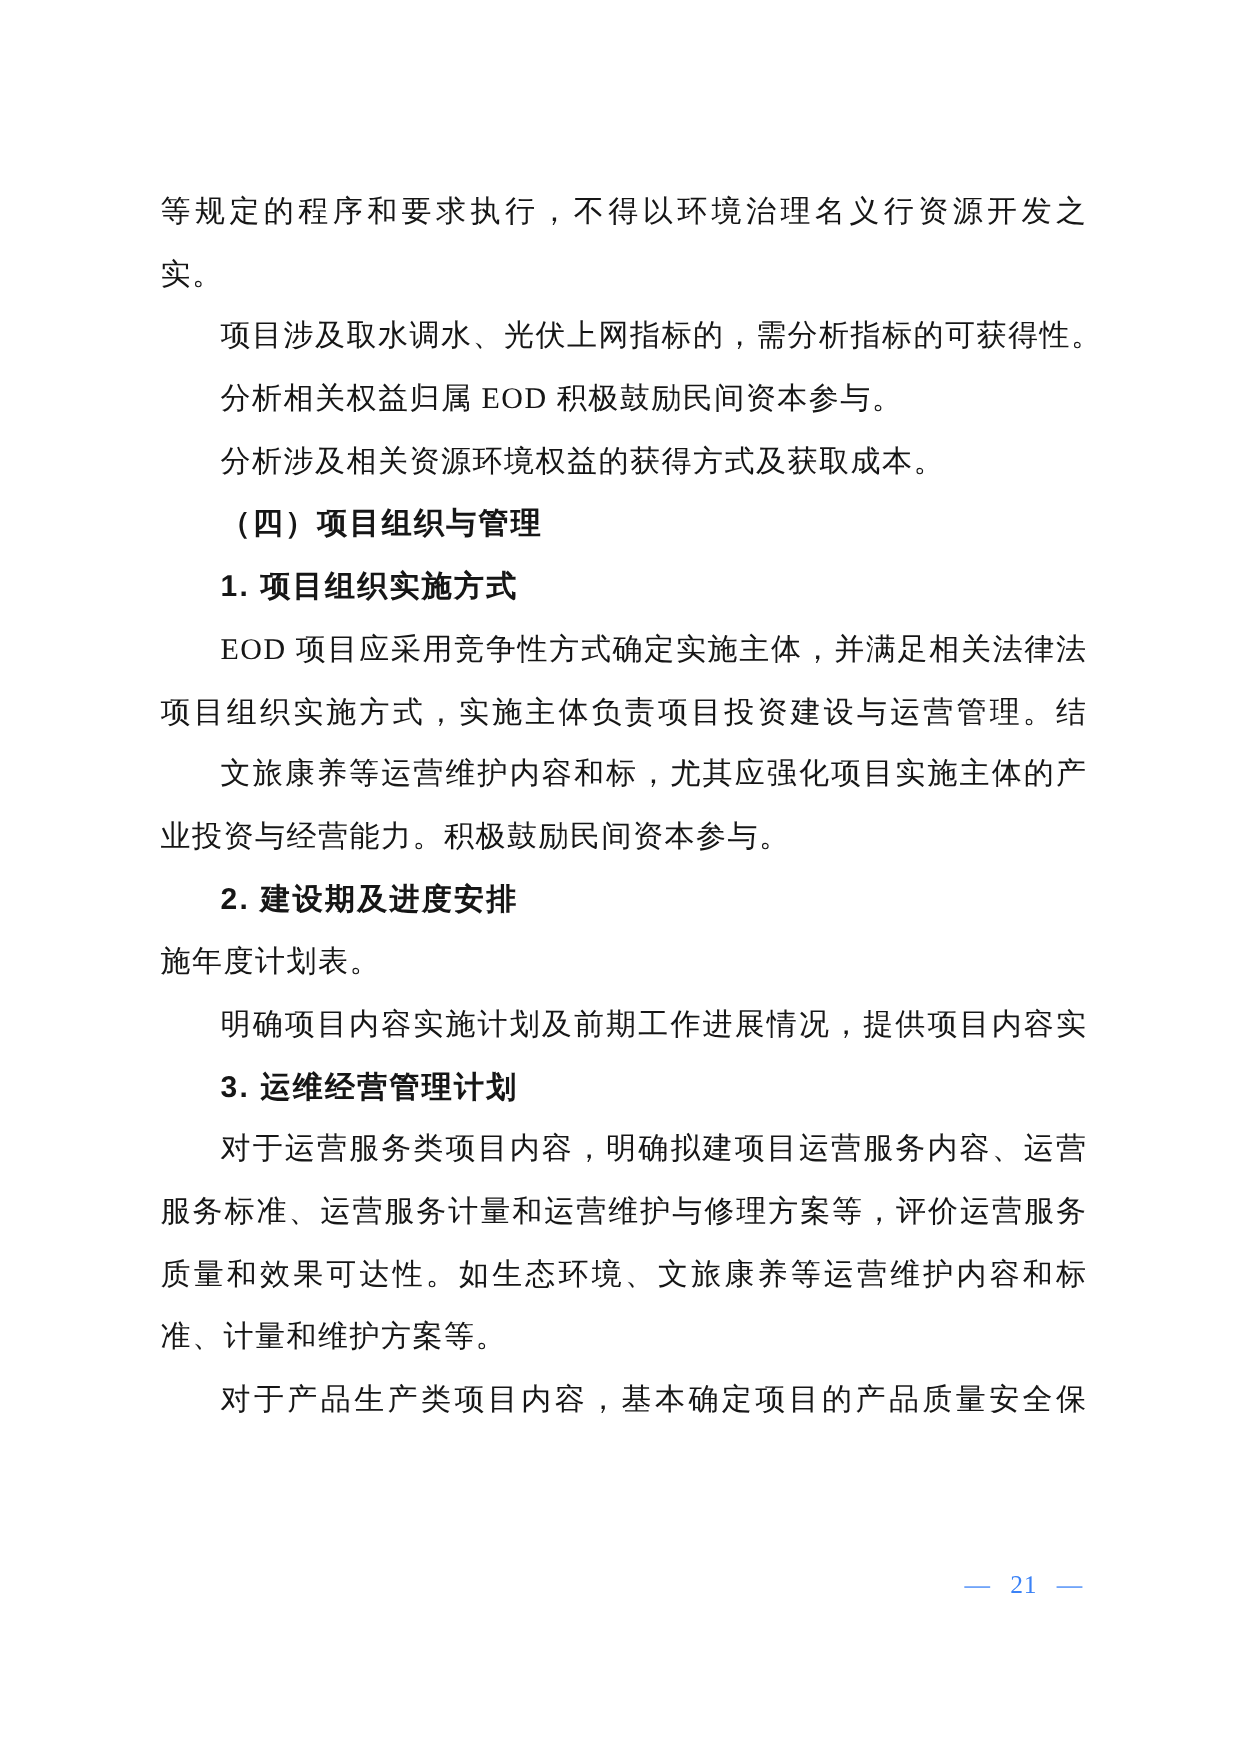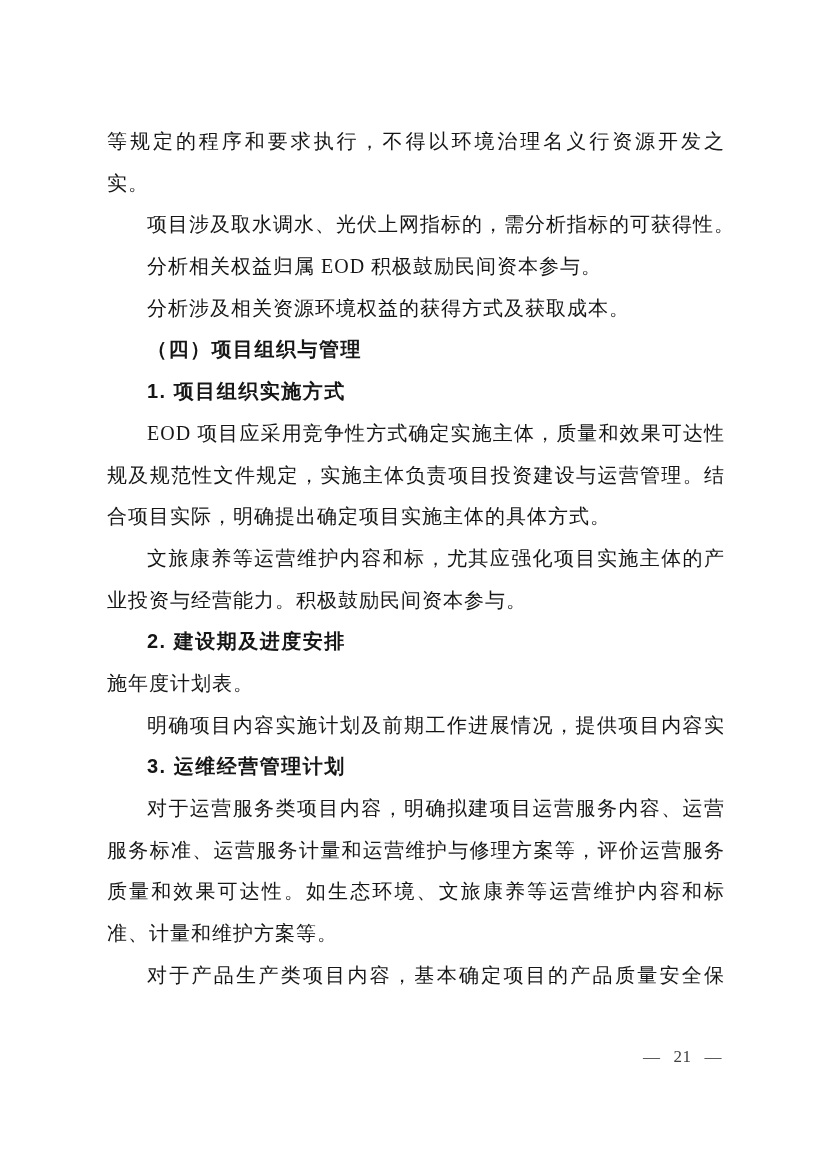--- a/index.html
+++ b/index.html
@@ -49,42 +49,41 @@
     font-family: Liberation Sans, sans-serif;
     font-weight: 700;
     letter-spacing: 1.5px;
   }
   .footer {
     position: absolute;
     top: 1046px;
     right: 104px;
     font-size: 17px;
     line-height: 22px;
-    color: #404040;
+    color: #3b82f6;
     letter-spacing: 0.5px;
   }
   .footer .pagenum {
     margin: 0 13px;
   }
 </style>
 </head>
 <body>
 
 <div class="page">
   <div id="content">
       <div class="line fill">等规定的程序和要求执行，不得以环境治理名义行资源开发之</div>
       <div class="line no-fill">实。</div>
       <div class="line indent fill">项目涉及取水调水、光伏上网指标的，需分析指标的可获得性。</div>
       <div class="line indent no-fill">分析相关权益归属 EOD 积极鼓励民间资本参与。</div>
       <div class="line indent no-fill">分析涉及相关资源环境权益的获得方式及获取成本。</div>
       <div class="line heading indent no-fill">（四）项目组织与管理</div>
       <div class="line heading indent no-fill">1. 项目组织实施方式</div>
-      <div class="line indent fill">EOD 项目应采用竞争性方式确定实施主体，质量和效果可达性</div>
-      <div class="line fill">规及规范性文件规定，实施主体负责项目投资建设与运营管理。结</div>
-      <div class="line no-fill">合项目实际，明确提出确定项目实施主体的具体方式。</div>
+      <div class="line indent fill">EOD 项目应采用竞争性方式确定实施主体，并满足相关法律法</div>
+      <div class="line fill">项目组织实施方式，实施主体负责项目投资建设与运营管理。结</div>
       <div class="line indent fill">文旅康养等运营维护内容和标，尤其应强化项目实施主体的产</div>
       <div class="line no-fill">业投资与经营能力。积极鼓励民间资本参与。</div>
       <div class="line heading indent no-fill">2. 建设期及进度安排</div>
       <div class="line no-fill">施年度计划表。</div>
       <div class="line indent fill">明确项目内容实施计划及前期工作进展情况，提供项目内容实</div>
       <div class="line heading indent no-fill">3. 运维经营管理计划</div>
       <div class="line indent fill">对于运营服务类项目内容，明确拟建项目运营服务内容、运营</div>
       <div class="line fill">服务标准、运营服务计量和运营维护与修理方案等，评价运营服务</div>
       <div class="line fill">质量和效果可达性。如生态环境、文旅康养等运营维护内容和标</div>
       <div class="line no-fill">准、计量和维护方案等。</div>

